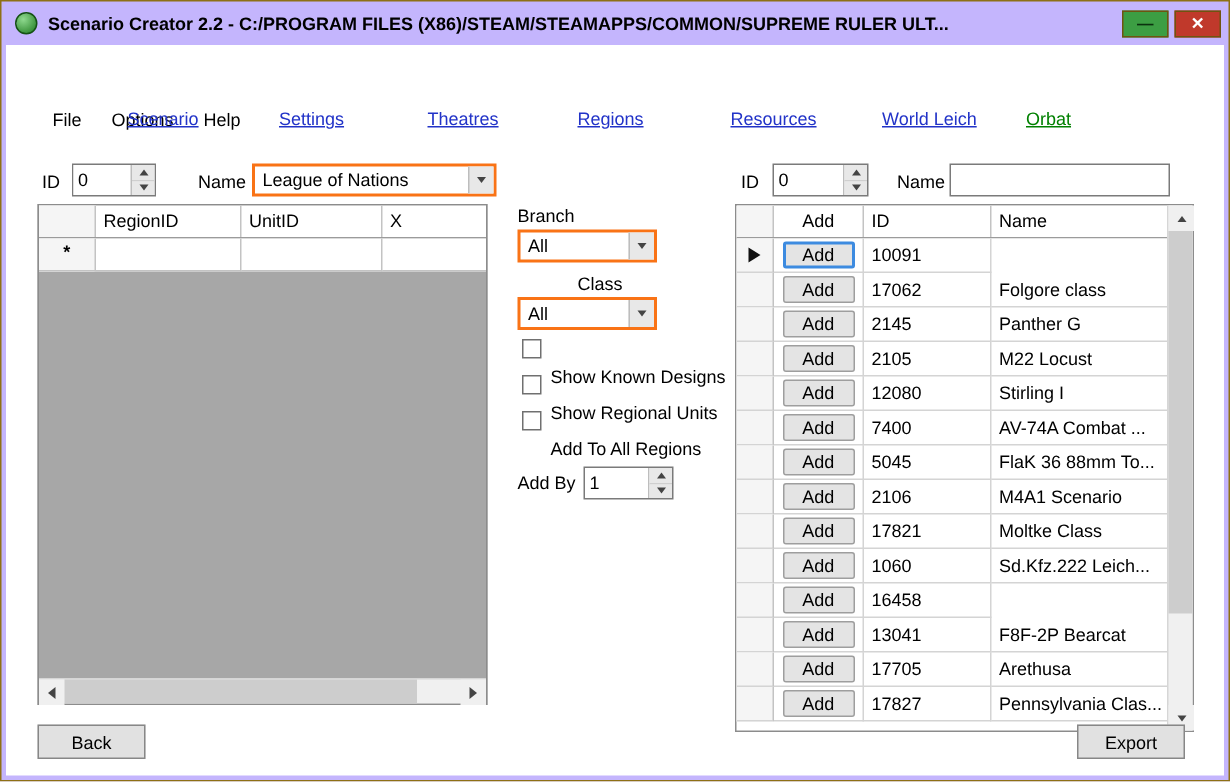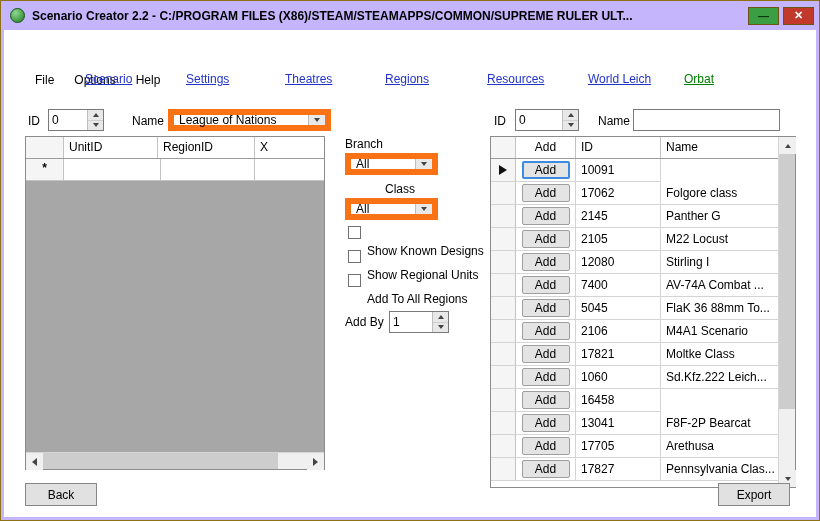--- a/index.html
+++ b/index.html
@@ -43,21 +43,21 @@
            background: #fff; display: flex; }
   .numud input { flex: 1; min-width: 0; border: none; outline: none;
                  font: 12px "Liberation Sans", sans-serif; padding: 2px 3px; }
   .spin { width: 16px; display: flex; flex-direction: column;
           border-left: 1px solid #bdbdbd; }
   .spin-btn { flex: 1; background: #e8e8e8; display: flex; align-items: center;
               justify-content: center; }
   .spin-btn:first-child { border-bottom: 1px solid #cfcfcf; }
 
   
-  .combo { position: absolute; height: 22px; border: 6px solid #f97316;
+  .combo { position: absolute; height: 22px; border: 2px solid #f97316;
            background: #fff; display: flex; align-items: center; }
   .combo .val { flex: 1; font-size: 12px; padding: 0 5px; white-space: nowrap;
                 overflow: hidden; }
   .combo .arrow { width: 17px; height: 100%; background: #e8e8e8;
                   border-left: 1px solid #bdbdbd; display: flex;
                   align-items: center; justify-content: center; }
   .textbox { position: absolute; height: 22px; border: 1px solid #7a7a7a;
              background: #fff; font: 12px "Liberation Sans", sans-serif;
              padding: 2px 4px; }
 
@@ -205,22 +205,22 @@
     <div class="combo combo-nat">
       <span class="val">League of Nations</span>
       <span class="arrow">
           <i class="tri tri-down"></i>
         </span>
     </div>
 
     <div class="lgrid">
       <div class="lg-header">
         <div class="lg-cell lg-corner"></div>
+        <div class="lg-cell lg-c1">RegionID</div>
         <div class="lg-cell lg-c2">UnitID</div>
-        <div class="lg-cell lg-c1">RegionID</div>
         <div class="lg-cell lg-c3">X</div>
       </div>
       <div class="lg-newrow">
         <div class="lg-cell lg-corner lg-rowhdr">*</div>
         <div class="lg-cell lg-c1"></div>
         <div class="lg-cell lg-c2"></div>
         <div class="lg-cell lg-c3"></div>
       </div>
       <div class="hscroll">
         <div class="sb-btn sb-left">

